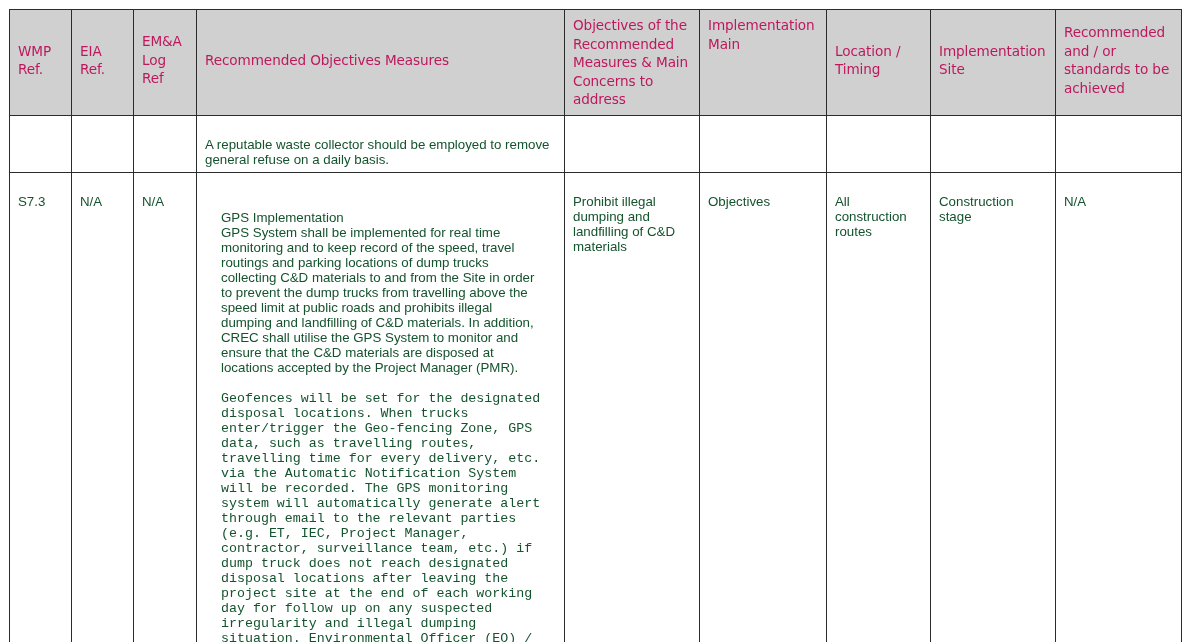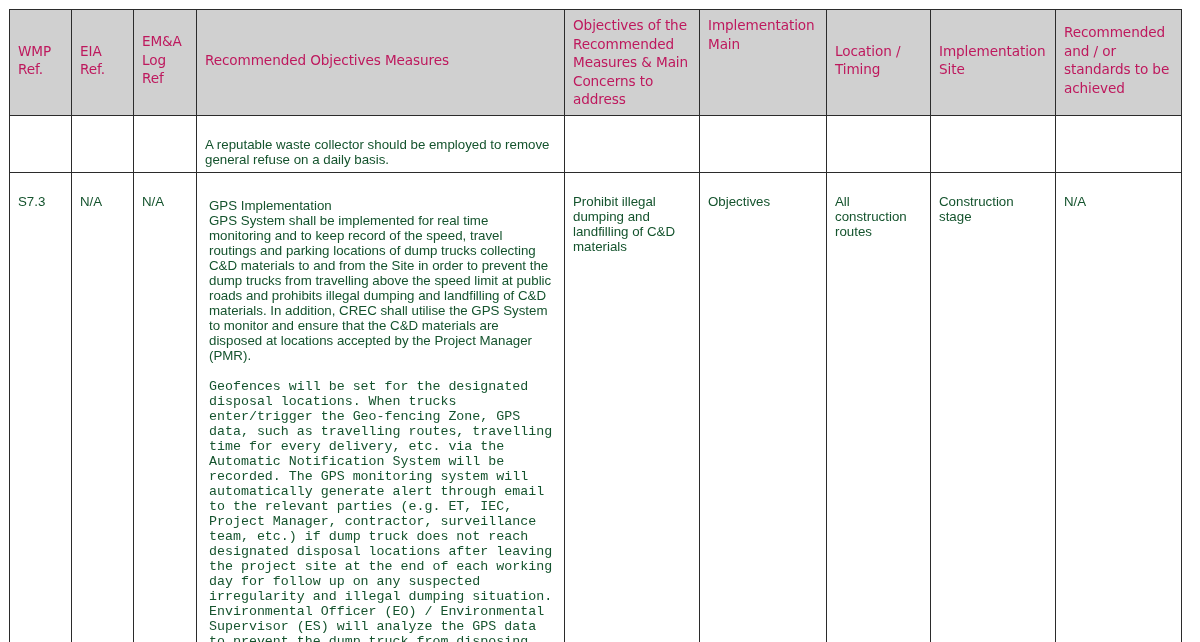--- a/index.html
+++ b/index.html
@@ -65,21 +65,21 @@
   }
   .bd-cell {
     padding: 21px 7px 5px 8px;
     font-family: "Liberation Sans", sans-serif;
     font-size: 13.3px;
     line-height: 15px;
     color: #14532d;
     white-space: pre-line;
   }
   .bd-cell p {
-    margin: 4px;
+    margin: 16px;
   }
   .bd-cell p + p {
     margin-top: 16.9px;
     font-family: Liberation Mono, monospace;
   }
   .row-short td {
     height: 48px;
   }
   .row-tall td {
     height: 461px;

